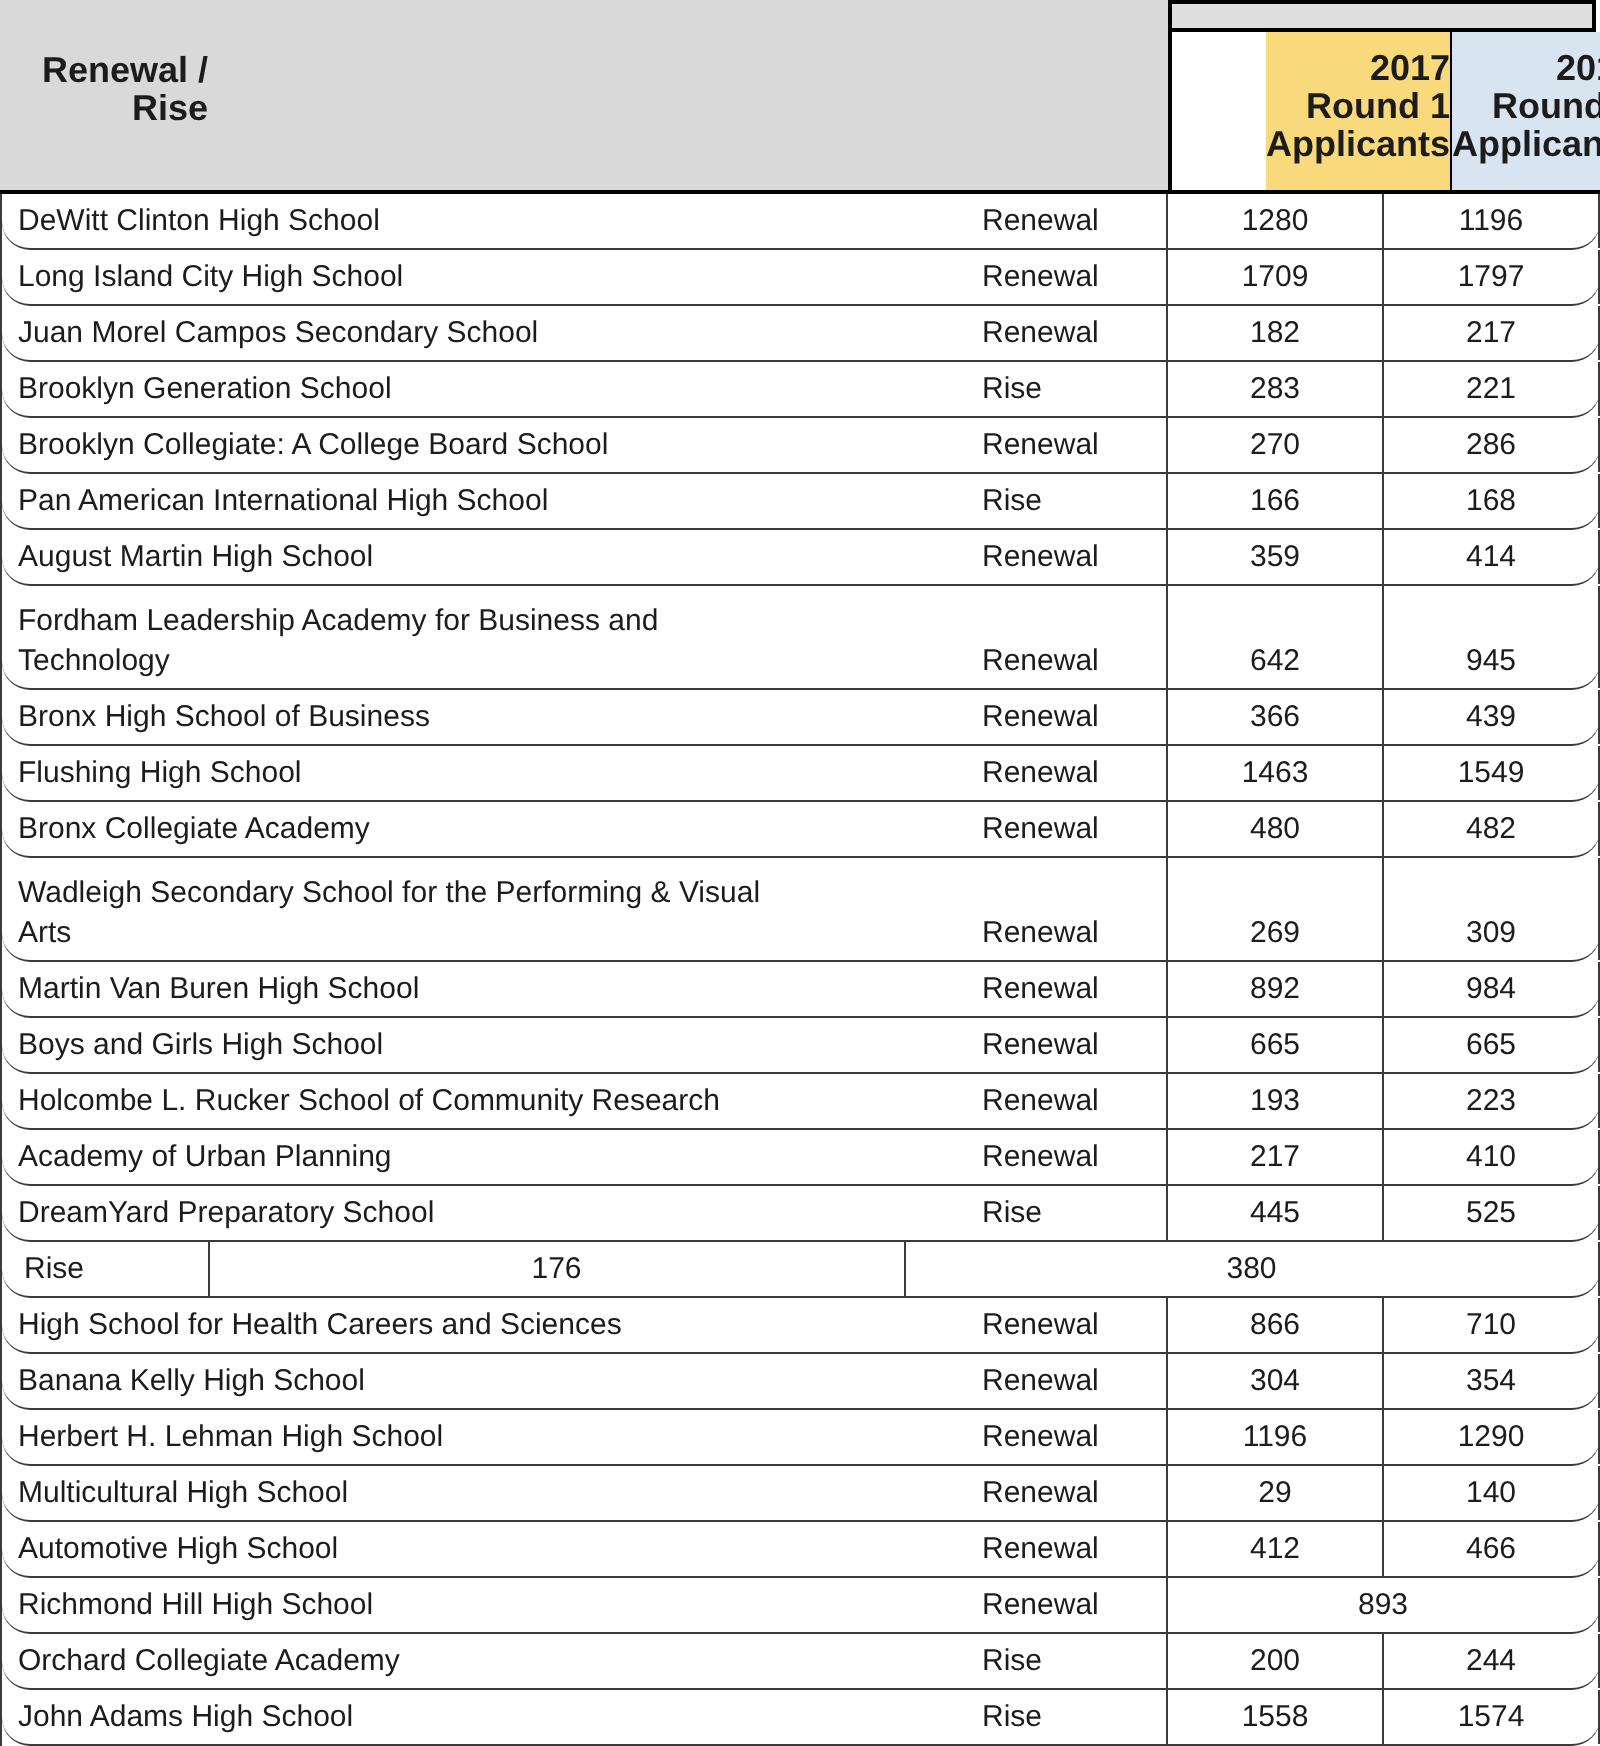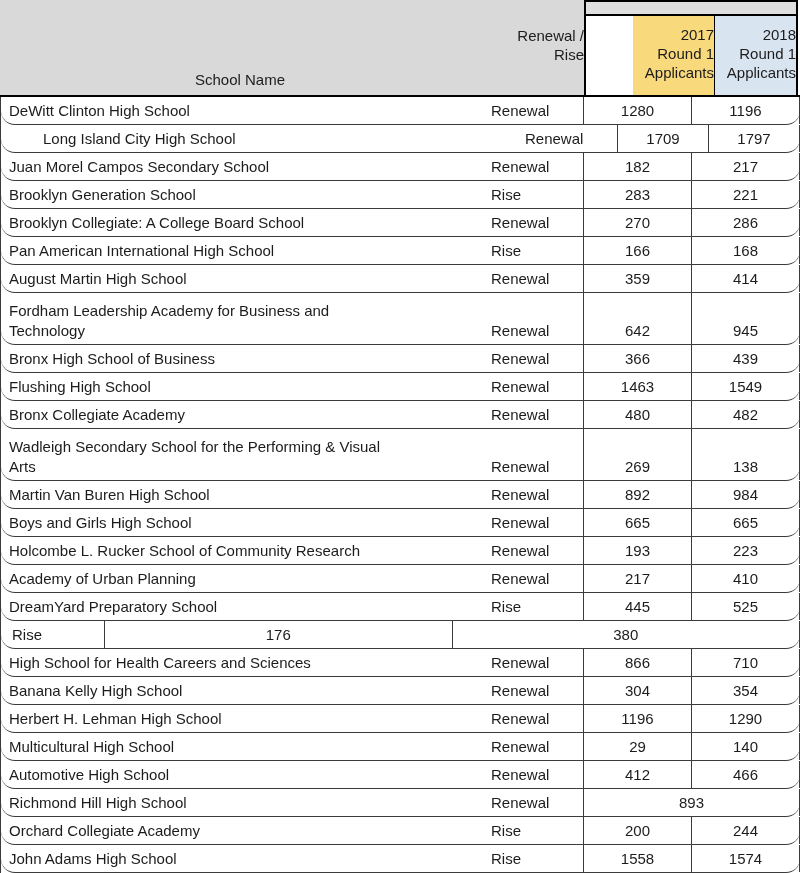--- a/index.html
+++ b/index.html
@@ -28,21 +28,21 @@
     display:flex;
     border-bottom:2px solid var(--box);
   }
   .hdr-left{
     width:584px;flex:none;
     background:var(--hdr-gray);
     display:flex;
   }
   .hcell{
     display:flex;align-items:flex-end;justify-content:center;
-    font-weight:normal;font-size:15px;line-height:19px;
+    font-weight:bold;font-size:18px;line-height:19px;
     padding-bottom:6px;text-align:center;
   }
   .hcell.school{width:480px;flex:none;}
   .hcell.type{width:104px;flex:none;flex-direction:column;}
   .apps-box{
     width:214px;flex:none;
     border-top:2px solid var(--box);
     border-left:2px solid var(--box);
     border-right:2px solid var(--box);
     display:flex;flex-direction:column;
@@ -90,21 +90,20 @@
   .c-2017{border-right:1px solid var(--line);}
   .c-2018{border-right:1px solid var(--line);}
 </style>
 </head>
 <body>
 
 <div class="sheet">
 
   <div class="hdr">
     <div class="hdr-left">
-      <div class="hcell school">School Name</div>
       <div class="hcell type">
         <div>Renewal /</div>
         <div>Rise</div>
       </div>
     </div>
     <div class="apps-box">
       <div class="apps-strip"></div>
       <div class="apps-cells">
         <div class="hcell y2017">
             <div>2017</div>
@@ -123,21 +122,21 @@
   <div class="tbody" id="tbody">
   <div class="row" style="flex-grow: 1;">
     <div class="cell c-name">
           <div>DeWitt Clinton High School</div>
         </div>
     <div class="cell c-type">Renewal</div>
     <div class="cell c-num c-2017">1280</div>
     <div class="cell c-num c-2018">1196</div>
   </div>
 
-  <div class="row" style="flex-grow: 1; padding-left: 34px;">
+  <div class="row" style="flex-grow: 1;">
     <div class="cell c-name">
           <div>Long Island City High School</div>
         </div>
     <div class="cell c-type">Renewal</div>
     <div class="cell c-num c-2017">1709</div>
     <div class="cell c-num c-2018">1797</div>
   </div>
 
   <div class="row" style="flex-grow: 1;">
     <div class="cell c-name">
@@ -221,21 +220,21 @@
     <div class="cell c-num c-2018">482</div>
   </div>
 
   <div class="row" style="flex-grow: 2;">
     <div class="cell c-name">
           <div>Wadleigh Secondary School for the Performing &amp; Visual</div>
           <div>Arts</div>
         </div>
     <div class="cell c-type">Renewal</div>
     <div class="cell c-num c-2017">269</div>
-    <div class="cell c-num c-2018">138</div>
+    <div class="cell c-num c-2018">309</div>
   </div>
 
   <div class="row" style="flex-grow: 1;">
     <div class="cell c-name">
           <div>Martin Van Buren High School</div>
         </div>
     <div class="cell c-type">Renewal</div>
     <div class="cell c-num c-2017">892</div>
     <div class="cell c-num c-2018">984</div>
   </div>

